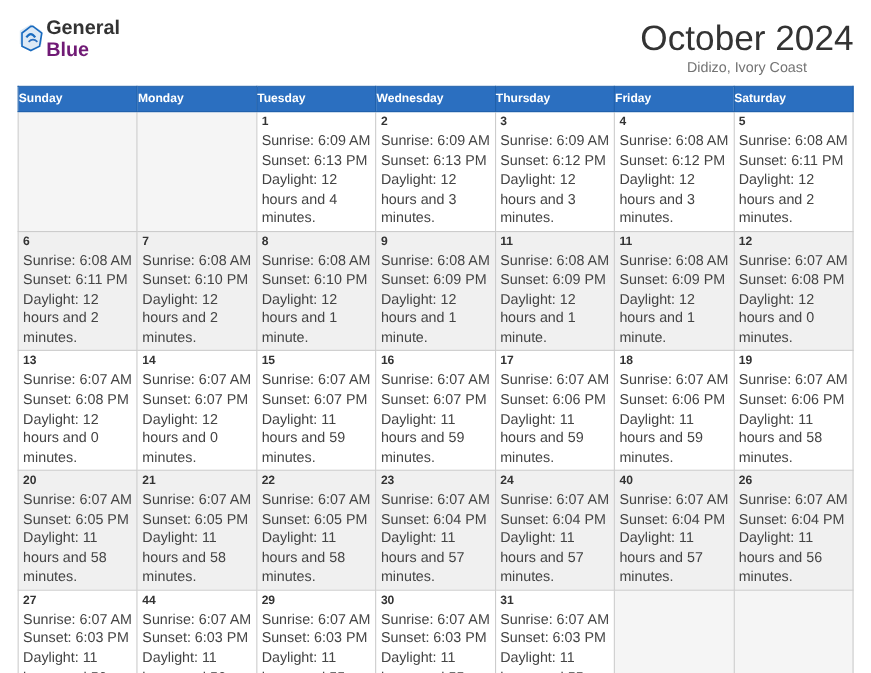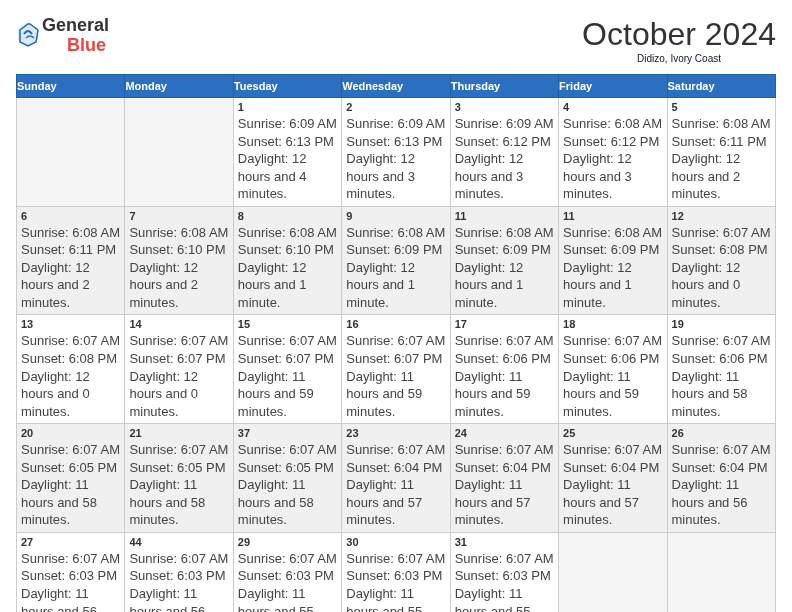--- a/index.html
+++ b/index.html
@@ -33,41 +33,40 @@
       line-height: 1.1;
     }
     .logo-general {
       font-size: 18px;
       font-weight: bold;
       color: #333;
     }
     .logo-blue {
       font-size: 18px;
       font-weight: bold;
-      color: #ef4444;
-      margin-left: 25px;
+      color: #701a75;
     }
     .logo-icon {
       width: 24px;
       height: 28px;
       margin-right: 2px;
       position: relative;
       top: -2px;
     }
     .title-area {
       text-align: center;
     }
     .month-title {
       font-size: 32px;
       font-weight: normal;
       color: #333;
     }
     .subtitle {
-      font-size: 10px;
-      color: #0f172a;
+      font-size: 13px;
+      color: #737373;
     }
     .calendar {
       flex: 1;
       border: 1px solid #ccc;
       border-collapse: collapse;
       width: 100%;
       table-layout: fixed;
     }
     .calendar th {
       background: #2B6FC0;
@@ -270,39 +269,39 @@
 Sunset: 6:05 PM
 Daylight: 11 hours and 58 minutes.</div>
           </td>
           <td>
             <div class="day-num">21</div>
             <div class="day-detail" style="white-space: pre-line;">Sunrise: 6:07 AM
 Sunset: 6:05 PM
 Daylight: 11 hours and 58 minutes.</div>
           </td>
           <td>
-            <div class="day-num">37</div>
+            <div class="day-num">22</div>
             <div class="day-detail" style="white-space: pre-line;">Sunrise: 6:07 AM
 Sunset: 6:05 PM
 Daylight: 11 hours and 58 minutes.</div>
           </td>
           <td>
             <div class="day-num">23</div>
             <div class="day-detail" style="white-space: pre-line;">Sunrise: 6:07 AM
 Sunset: 6:04 PM
 Daylight: 11 hours and 57 minutes.</div>
           </td>
           <td>
             <div class="day-num">24</div>
             <div class="day-detail" style="white-space: pre-line;">Sunrise: 6:07 AM
 Sunset: 6:04 PM
 Daylight: 11 hours and 57 minutes.</div>
           </td>
           <td>
-            <div class="day-num">25</div>
+            <div class="day-num">40</div>
             <div class="day-detail" style="white-space: pre-line;">Sunrise: 6:07 AM
 Sunset: 6:04 PM
 Daylight: 11 hours and 57 minutes.</div>
           </td>
           <td>
             <div class="day-num">26</div>
             <div class="day-detail" style="white-space: pre-line;">Sunrise: 6:07 AM
 Sunset: 6:04 PM
 Daylight: 11 hours and 56 minutes.</div>
           </td>

